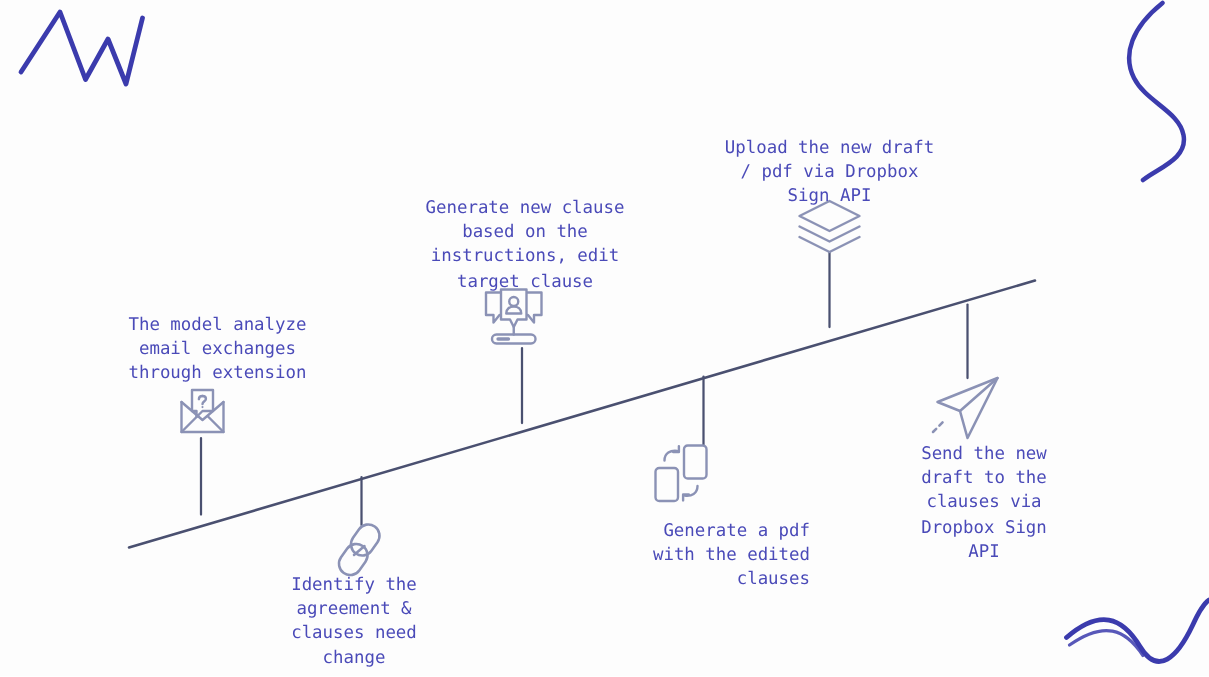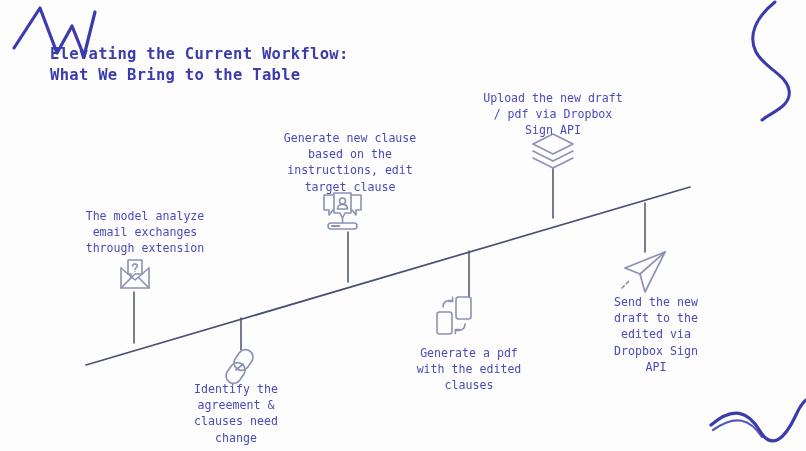--- a/index.html
+++ b/index.html
@@ -52,22 +52,20 @@
 
   <svg id="deco-layer" viewBox="0 0 806 451" xmlns="http://www.w3.org/2000/svg">
     <path d="M 14,48 L 40,8 L 57,53 L 72,26 L 84,56 L 95,12" fill="none" stroke="#3b3bad" stroke-width="3.2" stroke-linecap="round" stroke-linejoin="round"></path>
     <path d="M 775,2 C 755,18 748,36 756,52 C 764,68 786,74 789,90
              C 792,106 772,112 762,120" fill="none" stroke="#3b3bad" stroke-width="3" stroke-linecap="round"></path>
     <path d="M 711,425 C 733,406 748,411 760,431 C 772,451 785,438 795,417
              C 800,406 803,402 806,400" fill="none" stroke="#3b3bad" stroke-width="3.2" stroke-linecap="round"></path>
     <path d="M 713,430 C 736,414 750,419 762,437" fill="none" stroke="#3b3bad" stroke-width="2.2" stroke-linecap="round" opacity="0.85"></path>
   </svg>
 
-  <div id="title-block" style="color: rgb(59, 59, 173);"><span>Elevating the Current Workflow:</span>
-<span>What We Bring to the Table</span></div>
 
   <svg id="diagram-layer" viewBox="0 0 806 451" xmlns="http://www.w3.org/2000/svg">
 
     <g id="timeline-group">
       <line id="timeline-line" x1="86" y1="365" x2="690" y2="187" stroke="#4a5070" stroke-width="1.7" stroke-linecap="round"></line>
     </g>
 
     <g id="stems-group">
         <line x1="134" y1="292" x2="134" y2="343" stroke="#4a5070" stroke-width="1.5" stroke-linecap="round"></line>
         <line x1="241" y1="318" x2="241" y2="350" stroke="#4a5070" stroke-width="1.5" stroke-linecap="round"></line>
@@ -131,26 +129,26 @@
 email exchanges
 through extension</div>
       <div class="node-label ta-center" style="left: 166px; top: 381px; width: 140px; color: rgb(74, 74, 184);">Identify the
 agreement &amp;
 clauses need
 change</div>
       <div class="node-label ta-center" style="left: 262px; top: 130px; width: 176px; color: rgb(74, 74, 184);">Generate new clause
 based on the
 instructions, edit
 target clause</div>
-      <div class="node-label ta-center" style="left: 398px; top: 345px; width: 142px; color: rgb(74, 74, 184);">Generate a pdf
+      <div class="node-label ta-center" style="left: 398px; top: 345px; width: 142px; color: rgb(74, 74, 184); text-align: right;">Generate a pdf
 with the edited
 clauses</div>
       <div class="node-label ta-center" style="left: 464px; top: 90px; width: 178px; color: rgb(74, 74, 184);">Upload the new draft
 / pdf via Dropbox
 Sign API</div>
       <div class="node-label ta-center" style="left: 595px; top: 294px; width: 122px; color: rgb(74, 74, 184);">Send the new
 draft to the
-edited via
+clauses via
 Dropbox Sign
 API</div>
     </div>
 
 </div>
 
 </body></html>

